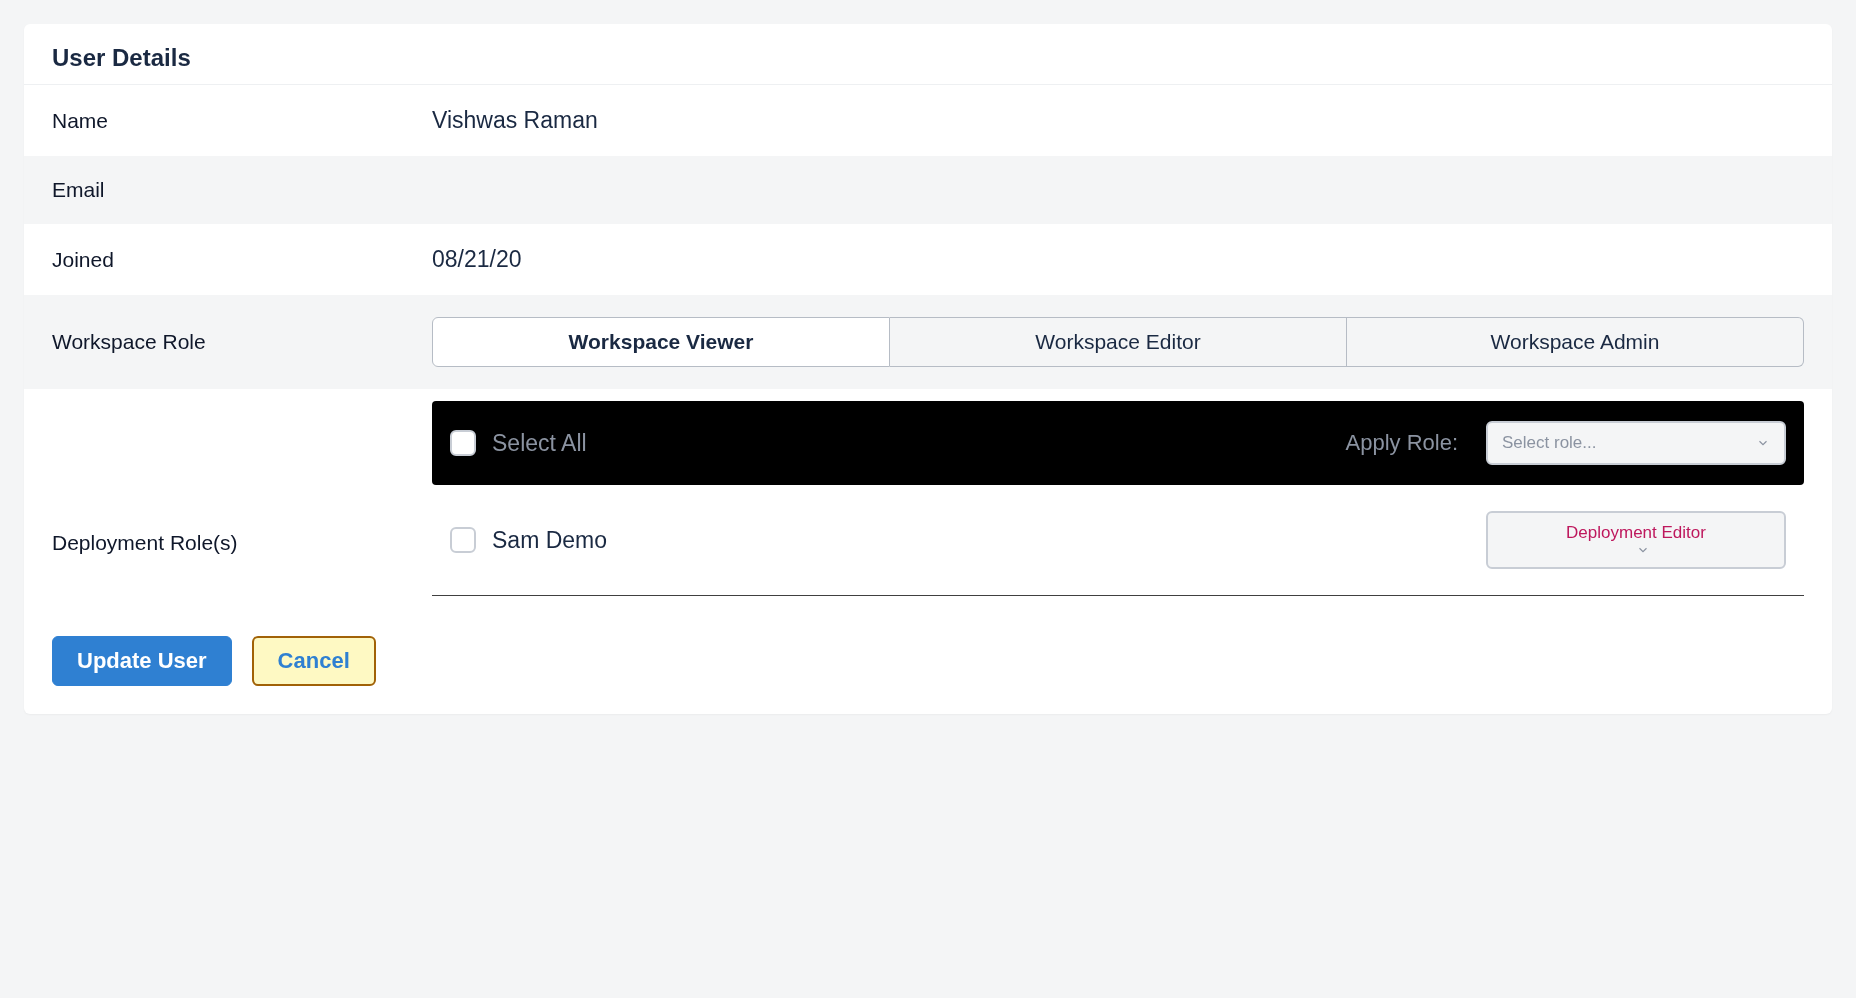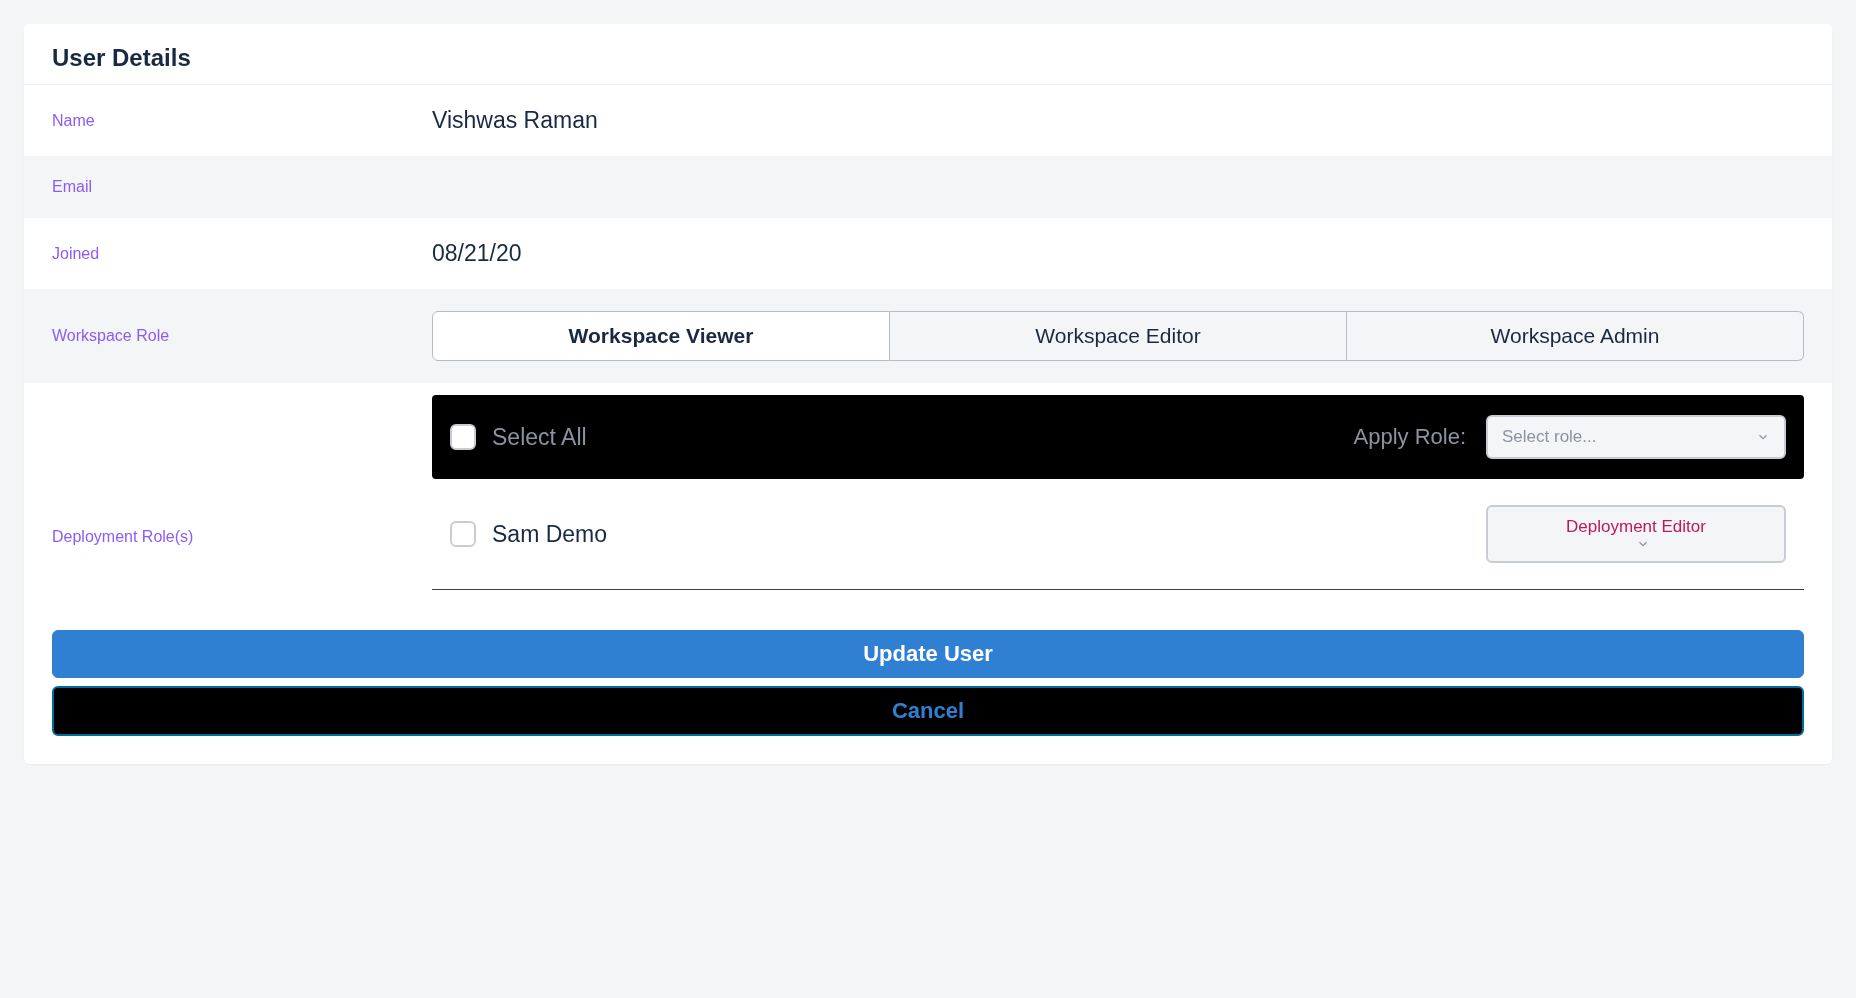--- a/index.html
+++ b/index.html
@@ -31,22 +31,22 @@
       display: flex;
       align-items: center;
       padding: 22px 28px;
     }
     .row.alt {
       background: #f4f5f6;
     }
     .label {
       width: 380px;
       flex: 0 0 380px;
-      color: #8b5cf6;
-      font-size: 16px;
+      color: #0f172a;
+      font-size: 21px;
     }
     .value {
       flex: 1;
       color: #1a2942;
       font-size: 23px;
     }
     .roles-wrap {
       flex: 1;
       display: flex;
     }
@@ -92,21 +92,21 @@
       flex: 0 0 26px;
     }
     .sa-text {
       color: #8b93a1;
       font-size: 23px;
     }
     .spacer { flex: 1; }
     .apply-label {
       color: #8b93a1;
       font-size: 22px;
-      margin-right: 4px;
+      margin-right: 12px;
     }
     .select {
       display: flex;
       align-items: center;
       justify-content: space-between;
       border: 2px solid #c8cdd5;
       background: #f4f5f6;
       border-radius: 6px;
       padding: 10px 14px;
       min-width: 300px;
@@ -130,39 +130,38 @@
       padding: 26px 18px;
       gap: 16px;
       border-bottom: 1px solid #404040;
     }
     .item-name {
       color: #1a2942;
       font-size: 23px;
     }
     .actions {
       display: flex;
-      gap: 8px;
+      gap: 20px;
       padding: 20px 28px 28px 28px;
-      flex-direction: column;
     }
     .btn {
       font-size: 22px;
       padding: 10px 24px;
       border-radius: 6px;
       cursor: pointer;
       font-weight: 600;
     }
     .btn-primary {
       background: #2f80d2;
       border: 1px solid #2f80d2;
       color: #ffffff;
     }
     .btn-secondary {
-      background: #000000;
-      border: 2px solid #0369a1;
+      background: #fef9c3;
+      border: 2px solid #a16207;
       color: #2f80d2;
     }
     .deploy-label-cell {
       width: 380px;
       flex: 0 0 380px;
       display: flex;
       align-items: center;
       padding-top: 88px;
     }
   </style>

